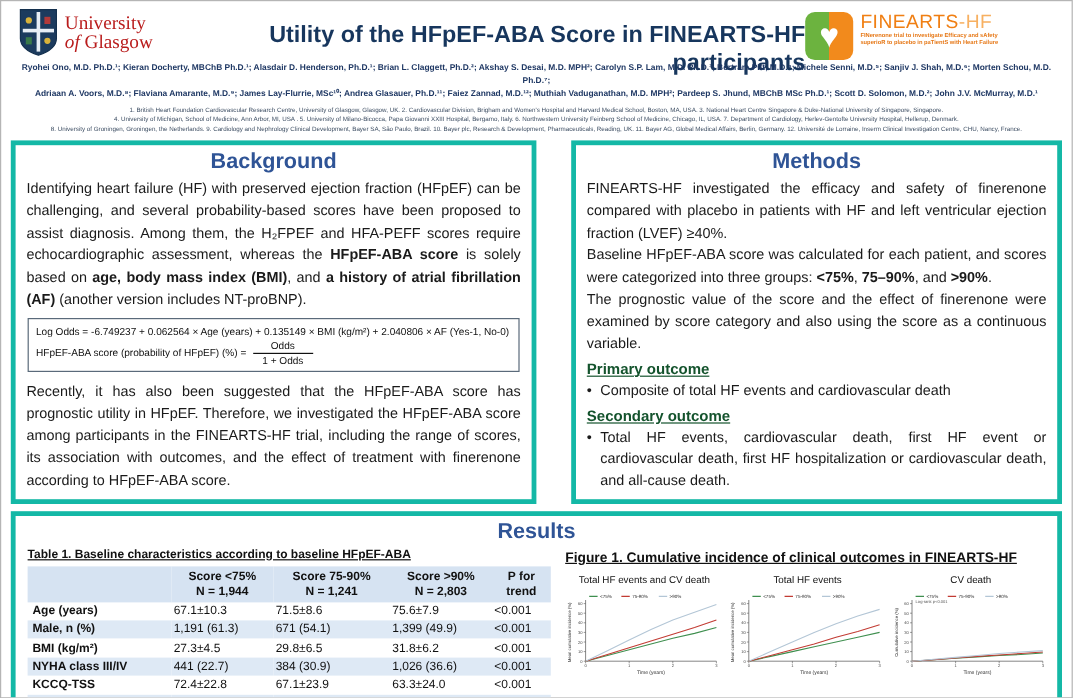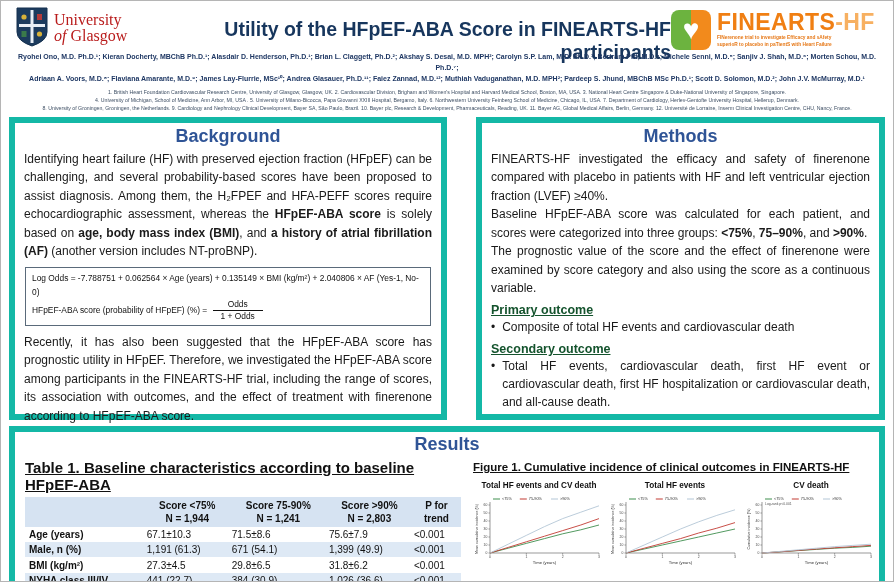--- a/index.html
+++ b/index.html
@@ -13,67 +13,67 @@
   .uog-text { font-family:"Liberation Serif", serif; color:#b91c1c; font-size:16px;
               line-height:1.02; padding-top:5px; }
   .uog-of { font-style:italic; }
   .title-wrap { flex:1; text-align:right; padding-top:11px; }
   .title-wrap h1 { font-size:19.5px; color:#17365d; font-weight:bold;
                    font-family:"Liberation Sans", sans-serif; }
   .finearts-logo { width:210px; flex:none; display:flex; gap:6px; padding-top:3px; }
   .fin-icon { width:40px; height:40px; border-radius:8px; flex:none;
               background:linear-gradient(90deg,#6cb33f 0 50%,#f28a1c 50% 100%);
               color:#fff; font-size:28px; line-height:40px; text-align:center; }
-  .fin-name { font-size:23px; font-weight:bold; color:#f07f13; letter-spacing:.4px; line-height:1.1; }
+  .fin-name { font-size:16px; font-weight:normal; color:#f07f13; letter-spacing:.4px; line-height:1.1; }
   .fin-suffix { color:#f7b061; }
   .fin-tagline { font-size:4.8px; font-weight:bold; color:#e67817; line-height:1.35; }
 
   .authors { text-align:center; color:#1f3864; font-weight:600; font-size:7px;
              line-height:1.55; margin-top:3px; padding:0 8px; }
   .affils  { text-align:center; color:#3d4e63; font-size:5.2px; line-height:1.55;
              margin-top:3px; padding:0 6px; }
 
   
   .columns { display:flex; gap:4px; padding:5px 8px 0; }
-  .box { border:6px solid #14b8a6; background:#fff; }
+  .box { border:4px solid #14b8a6; background:#fff; }
   .col-box { height:303px; padding:1px 9px 4px; }
   .col-bg { width:438px; flex:none; }
   .col-me { flex:1;margin-left:25px; }
   h2.sec { color:#2f5496; font-size:18px; text-align:center; font-weight:bold; margin:2px 0 3px; }
   p.just { font-size:12px; line-height:1.54; text-align:justify; color:#1a1a1a; }
   .formula-box { border:1.5px solid #5a6a7a; margin:6px 1px 7px; padding:3px 6px;
                  font-size:8.4px; line-height:1.7; color:#111; }
   .fraction { display:inline-flex; flex-direction:column; text-align:center;
               vertical-align:middle; margin-left:3px; line-height:1.3; }
   .fraction .num { border-bottom:1px solid #111; padding:0 8px; }
   .fraction .den { padding:0 8px; }
   .outcome-hd { font-weight:bold; text-decoration:underline; font-size:12.5px;
                 margin-top:6px; color:#14532d; }
   .bullet { display:flex; gap:7px; font-size:12px; line-height:1.5; color:#1a1a1a; margin-top:1px; }
   .bullet .dot { flex:none; }
 
   
   .results { margin:6px 8px 0; height:172px; padding:0 10px; }
   .results-cols { display:flex; gap:12px; }
   .table-col { width:436px; flex:none; }
-  .tbl-title { font-size:15px; font-weight:bold; text-decoration:underline;
+  .tbl-title { font-size:10px; font-weight:bold; text-decoration:underline;
                margin:1px 0 4px; color:#111; }
   table { border-collapse:collapse; width:100%; font-size:10px; color:#111; }
   thead th { background:#d6e3f2; font-weight:bold; padding:2px 2px; line-height:1.3;
              text-align:center; }
   tbody td { padding:2.2px 2px; text-align:left; }
   tbody td.lbl { text-align:left; font-weight:bold; padding-left:4px; }
   tbody tr:nth-child(even) { background:#dee9f5; }
 
   .figure-col { flex:1; }
   .fig-title { font-size:11.5px; font-weight:bold; text-decoration:underline;
                line-height:1.5; margin:1px 0 5px; color:#111; }
   .charts { display:flex; gap:4px; }
   .mini-chart { width:132px; }
-  .chart-title { font-size:8.2px; font-weight:bold; text-align:center;
+  .chart-title { font-size:8.2px; font-weight:normal; text-align:center;
                  margin-bottom:1px; color:#111; }
 </style>
 </head>
 <body>
 
 <div class="poster">
 
   <div class="hdr">
     <div class="uog-logo">
       <svg width="34" height="40" viewBox="0 0 34 40">
@@ -111,21 +111,21 @@
     <div>1. British Heart Foundation Cardiovascular Research Centre, University of Glasgow, Glasgow, UK. 2. Cardiovascular Division, Brigham and Women's Hospital and Harvard Medical School, Boston, MA, USA. 3. National Heart Centre Singapore &amp; Duke-National University of Singapore, Singapore.</div>
     <div>4. University of Michigan, School of Medicine, Ann Arbor, MI, USA . 5. University of Milano-Bicocca, Papa Giovanni XXIII Hospital, Bergamo, Italy. 6. Northwestern University Feinberg School of Medicine, Chicago, IL, USA. 7. Department of Cardiology, Herlev-Gentofte University Hospital, Hellerup, Denmark.</div>
     <div>8. University of Groningen, Groningen, the Netherlands. 9. Cardiology and Nephrology Clinical Development, Bayer SA, São Paulo, Brazil. 10. Bayer plc, Research &amp; Development, Pharmaceuticals, Reading, UK. 11. Bayer AG, Global Medical Affairs, Berlin, Germany. 12. Université de Lorraine, Inserm Clinical Investigation Centre, CHU, Nancy, France.</div>
   </div>
 
   <div class="columns">
     <section class="box col-box col-bg">
       <h2 class="sec">Background</h2>
       <p class="just"><span>Identifying heart failure (HF) with preserved ejection fraction (HFpEF) can be challenging, and several probability-based scores have been proposed to assist diagnosis. Among them, the H₂FPEF and HFA-PEFF scores require echocardiographic assessment, whereas the </span><b>HFpEF-ABA score</b><span> is solely based on </span><b>age, body mass index (BMI)</b><span>, and </span><b>a history of atrial fibrillation (AF)</b><span> (another version includes NT-proBNP).</span></p>
       <div class="formula-box">
-        <div>Log Odds = -7.788751 + 0.062564 × Age (years) + 0.135149 × BMI (kg/m²) + 2.040806 × AF (Yes-1, No-0)</div>
+        <div>Log Odds = -6.749237 + 0.062564 × Age (years) + 0.135149 × BMI (kg/m²) + 2.040806 × AF (Yes-1, No-0)</div>
         <div><span>HFpEF-ABA score (probability of HFpEF) (%) = </span><span class="fraction">
               <span class="num">Odds</span>
               <span class="den">1 + Odds</span>
             </span></div>
       </div>
       <p class="just">Recently, it has also been suggested that the HFpEF-ABA score has prognostic utility in HFpEF. Therefore, we investigated the HFpEF-ABA score among participants in the FINEARTS-HF trial, including the range of scores, its association with outcomes, and the effect of treatment with finerenone according to HFpEF-ABA score.</p>
     </section>
 
     <section class="box col-box col-me">
       <h2 class="sec">Methods</h2>

